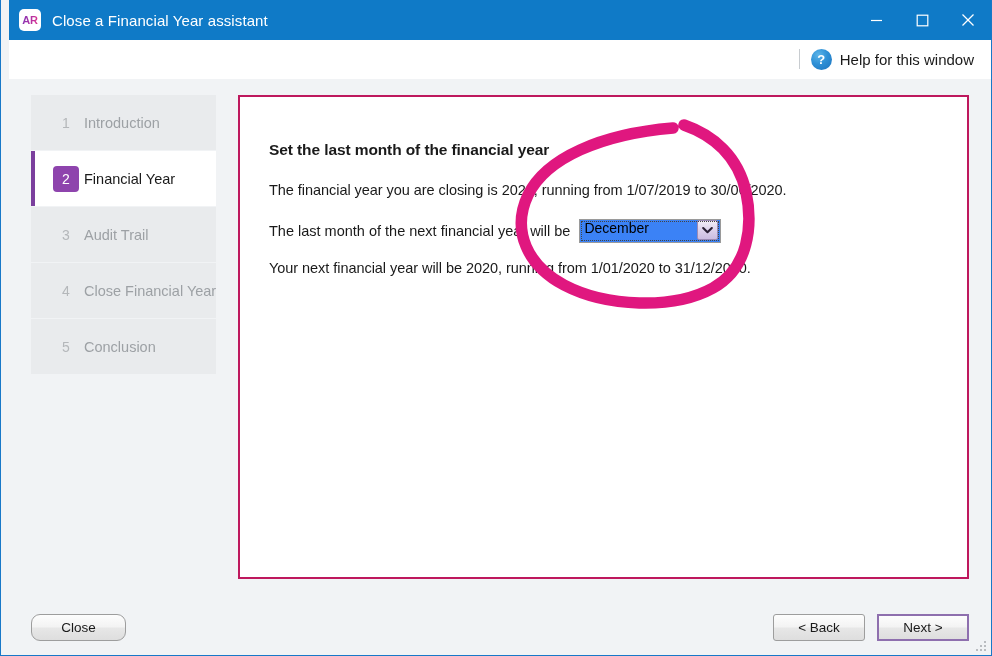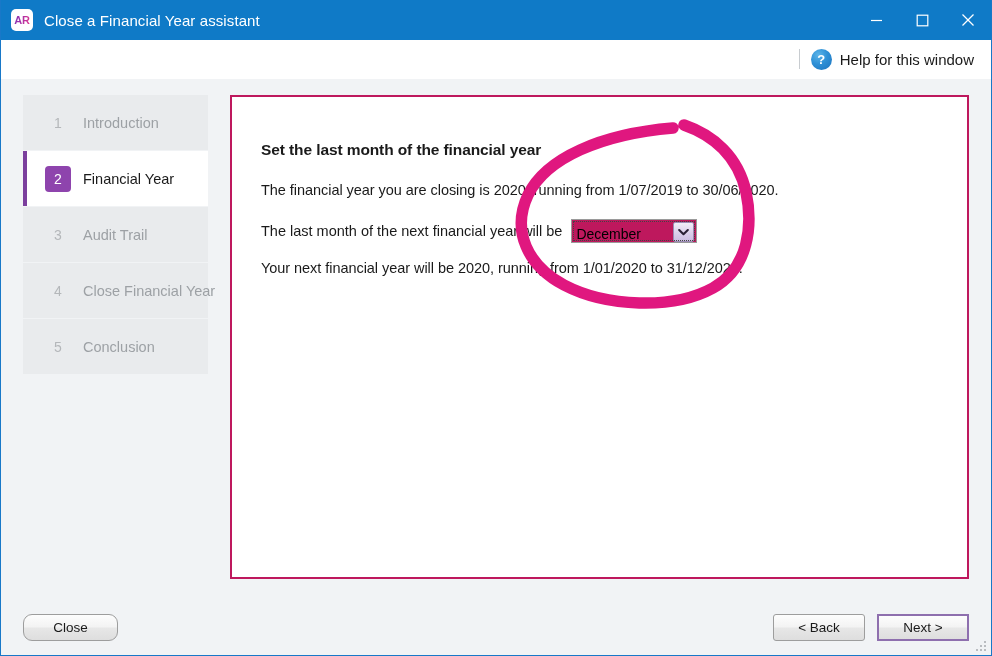--- a/index.html
+++ b/index.html
@@ -16,20 +16,21 @@
   
   .window {
     position: relative;
     width: 992px;
     height: 656px;
     background: #f1f3f5;
     border: 1px solid #1878c8;
     border-top: none;
     display: flex;
     flex-direction: column;
+    padding-left: 8px;
   }
 
   
   .titlebar {
     height: 40px;
     flex: 0 0 40px;
     background: #0f7ac7;
     display: flex;
     align-items: center;
     position: relative;
@@ -162,21 +163,21 @@
     height: 26px;
     flex: 0 0 26px;
     display: flex;
     align-items: center;
     justify-content: center;
     font-size: 14px;
     color: #b4b7ba;
     border-radius: 4px;
   }
   .step-label {
-    margin-left: 12px;
+    margin-left: 5px;
     font-size: 14.5px;
     color: #9da1a5;
     white-space: nowrap;
   }
   .step.active {
     background: #ffffff;
   }
   .step.active .accent { background: #7b3f9d; }
   .step.active .step-num {
     background: #8e44ad;
@@ -220,26 +221,26 @@
   }
   .line-with-field .txt {
     font-size: 14.5px;
     color: #1a1a1a;
     white-space: nowrap;
   }
 
   
   .combo {
     margin-left: 9px;
-    width: 126px;
+    width: 142px;
     height: 24px;
     border: 1px solid #9a9a9a;
-    background: #be185d;
-    display: flex;
-    align-items: flex-end;
+    background: #3b82f6;
+    display: flex;
+    align-items: flex-start;
     position: relative;
     cursor: pointer;
   }
   .combo-focus {
     position: absolute;
     inset: 1px;
     border: 1px dotted #444;
     pointer-events: none;
   }
   .combo-value {

